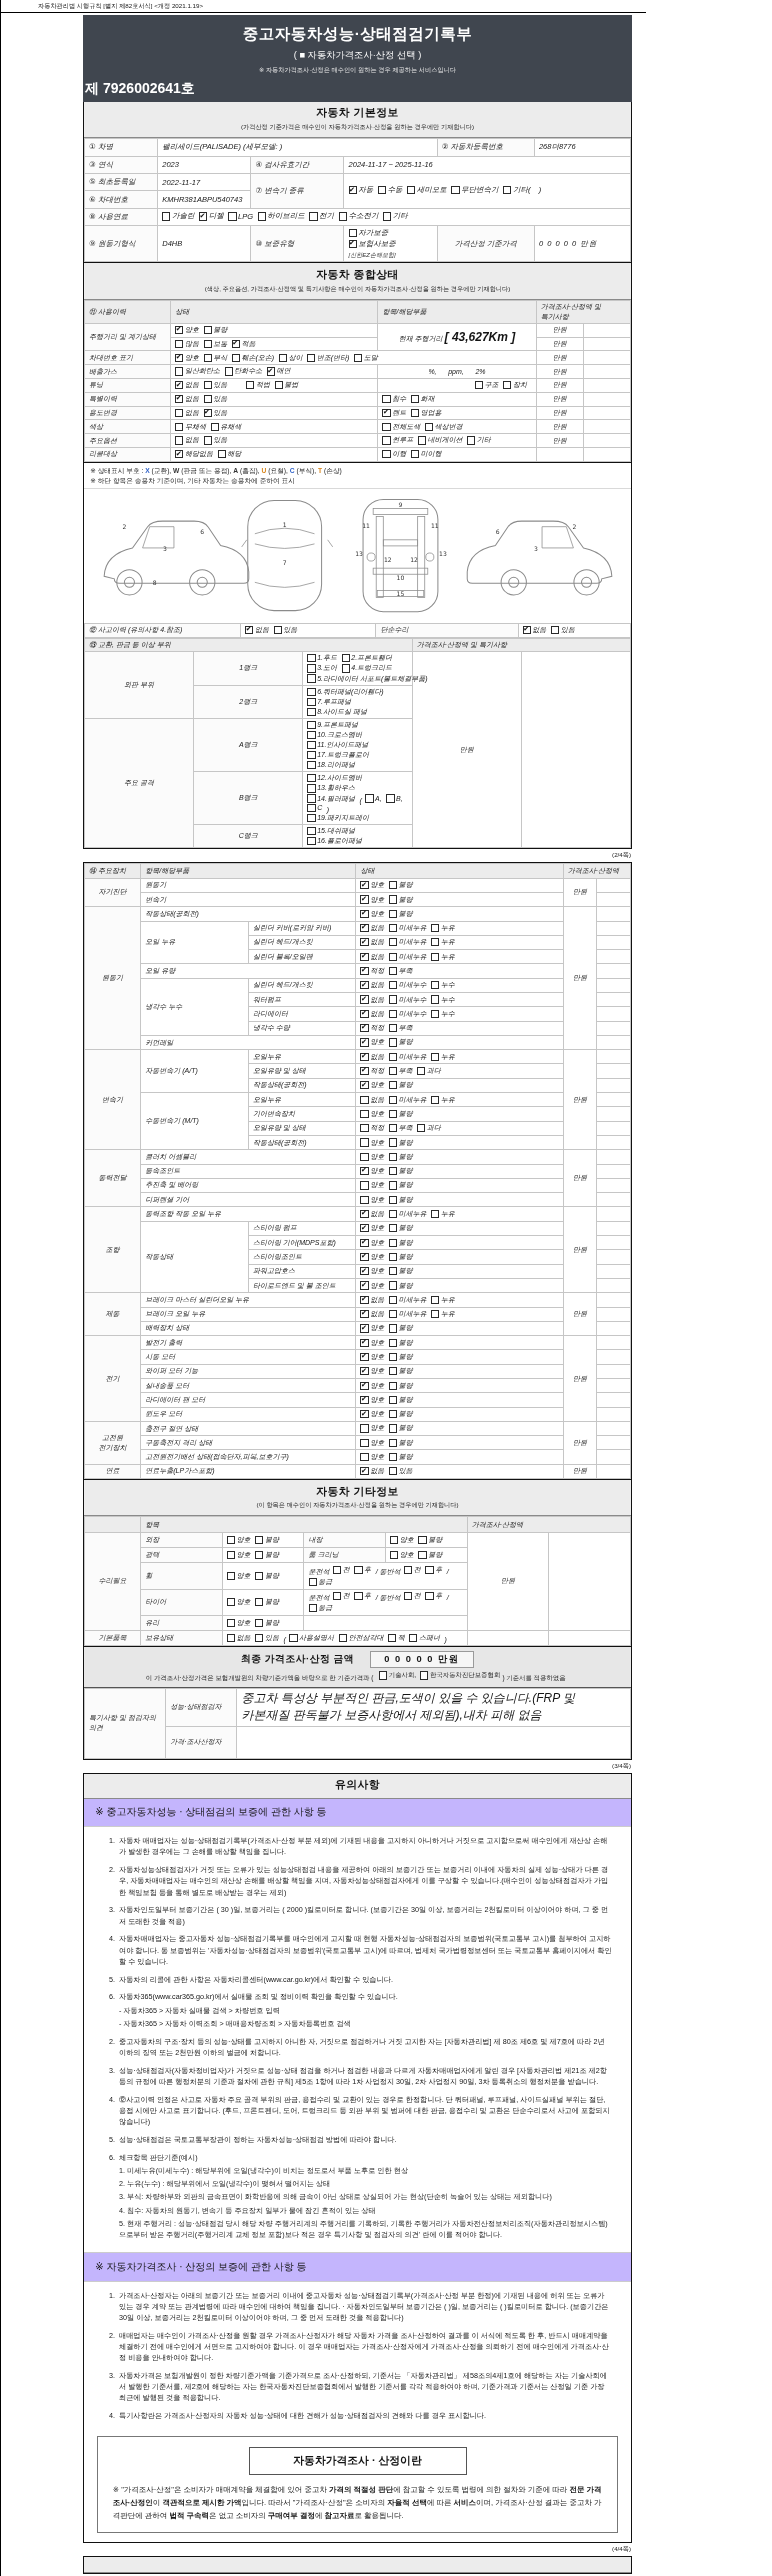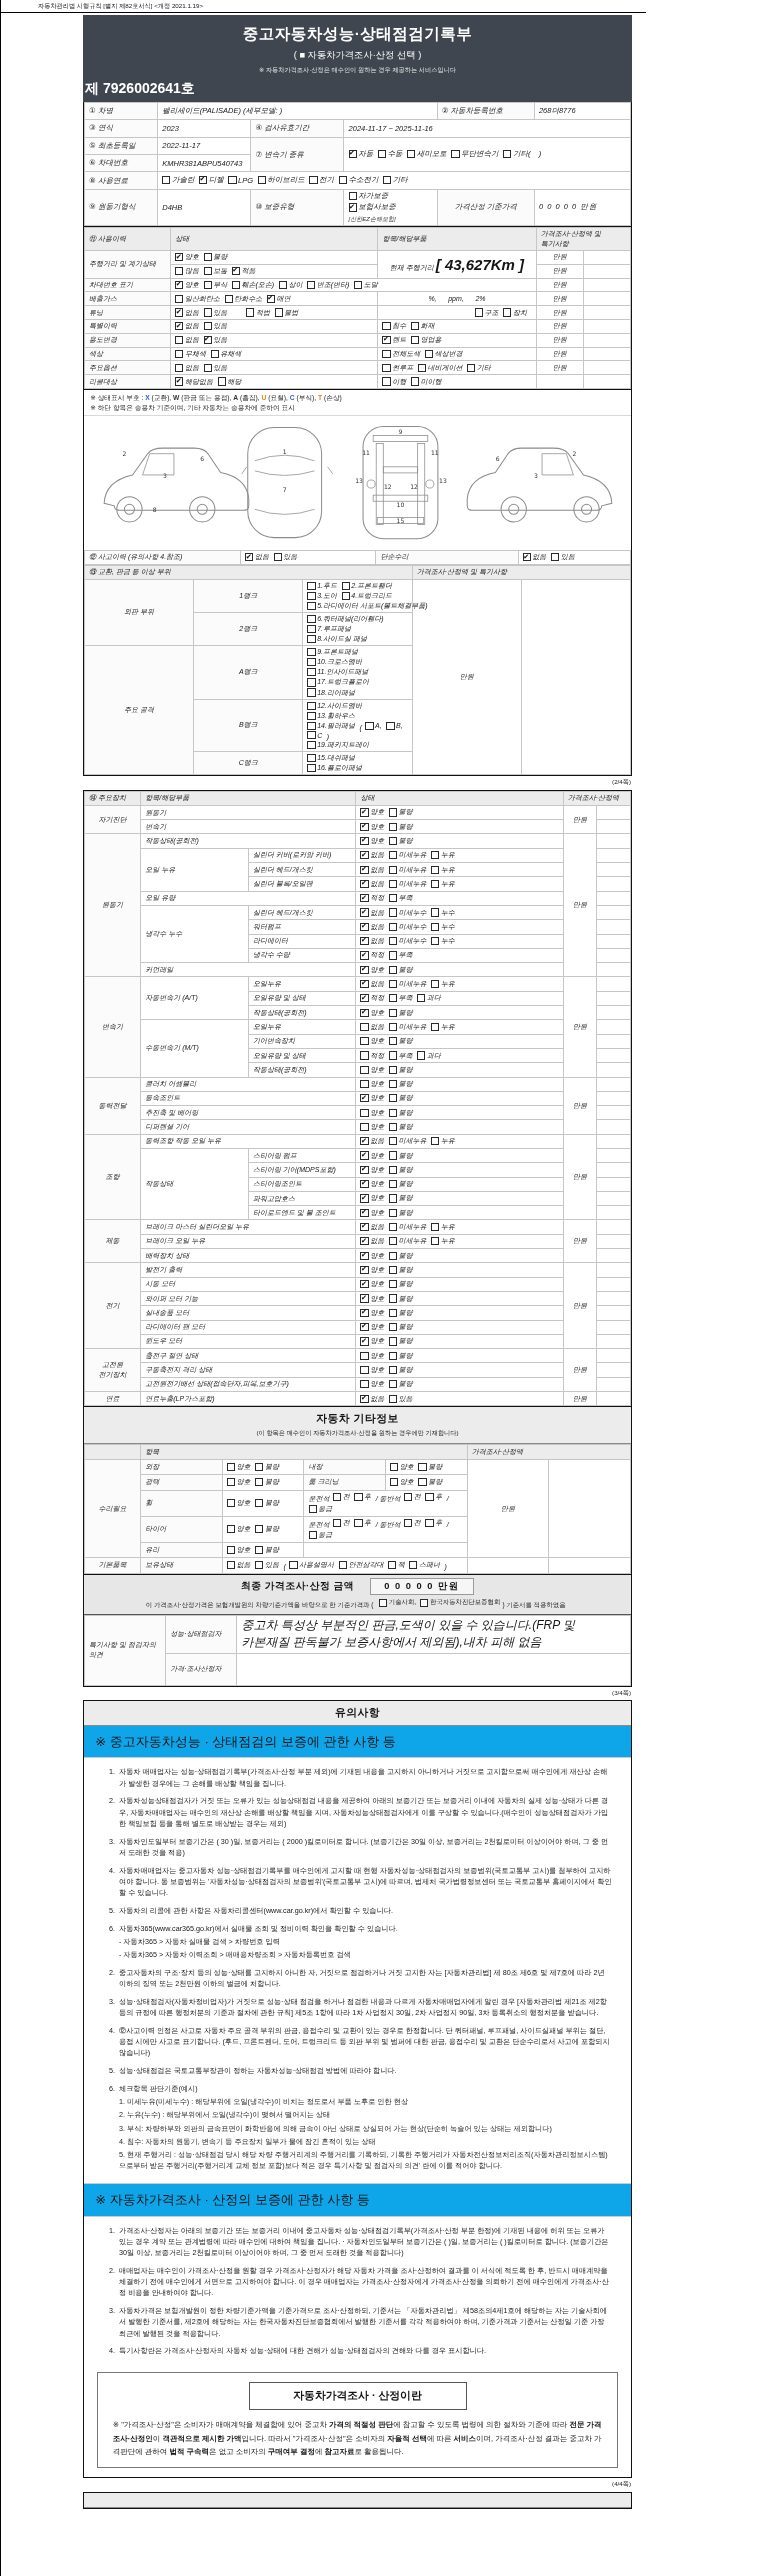--- a/index.html
+++ b/index.html
@@ -27,35 +27,35 @@
   td.note{background:#fff;}
   .basic td{height:13.4px;font-size:7.5px;}
   .comp td{height:10.8px;font-size:7px;padding:1px 4.1px;}
   .detail td{height:11.3px;font-size:7px;padding:1px 4.1px;}
   .etc td{height:11.3px;font-size:7px;}
   
   .cb{display:inline-flex;align-items:center;margin-right:4.6px;white-space:nowrap;}
   .bx{width:6.2px;height:6.2px;border:1px solid #2b2b2b;display:inline-block;position:relative;background:#fff;margin-right:1.5px;flex:none;}
   .bx.ck:after{content:"✔";position:absolute;top:-2.6px;left:-0.5px;font-size:7.2px;color:#111;font-weight:bold;}
   .ct{margin-right:3.6px;}
-  .mileage{font-size:15px;font-weight:bold;}
+  .mileage{font-size:12px;font-weight:bold;}
   .small{font-size:6px;color:#333;}
   .legend{padding:3.1px 6.2px 1px;font-size:6.7px;line-height:1.55;}
   .legend b{font-weight:bold;}
   .pageno{text-align:right;font-size:6.2px;margin:2.1px 1px 3.1px;color:#222;}
   .diagramwrap{padding:2.1px 0 3.1px;text-align:center;border-top:0.5px solid #d9d9d9;}
   svg text{font-family:"DejaVu Sans",sans-serif;}
   
   .finalstrip{background:#e7e7e7;border-top:1.5px solid #111;border-bottom:0.5px solid #555;padding:3.6px 0 4.1px;text-align:center;}
   .fs1{font-size:9.8px;font-weight:bold;display:inline-block;margin-right:13.4px;letter-spacing:0.5px;}
   .fsval{display:inline-block;background:#f6f6f6;border:0.5px solid #9a9a9a;font-size:9.3px;font-weight:bold;padding:1px 13.4px;letter-spacing:1.5px;}
   .fsnote{font-size:6.4px;margin-top:3.1px;}
   .fsnote .cb{margin:0 2.1px;}
   
-  .nhead{padding:6.7px 11.3px;font-size:13px;border-bottom:0.5px solid #ccc;background:#0ea5e9;}
+  .nhead{padding:6.7px 11.3px;font-size:10px;border-bottom:0.5px solid #ccc;background:#c4b5fd;}
   .nbody{padding:8.2px 17.5px 5.2px;font-size:7.2px;line-height:1.55;}
   .nitem{display:flex;margin-bottom:6.7px;}
   .nn{flex:none;width:13.4px;text-align:right;margin-right:4.1px;}
   .nsub{margin:2.1px 0 0 0;color:#222;}
   .valbox{border:0.5px solid #777;margin:3.1px 13.4px 9.3px;padding:7.2px 10.3px 9.3px;}
   .valtitle{border:0.5px solid #555;width:216px;margin:2.1px auto 8.2px;text-align:center;font-size:10.8px;font-weight:bold;padding:6.2px 0;}
   .valbody{font-size:7.5px;line-height:1.75;padding:0 4.1px;}
   .dg{background:#fbfbfb;text-align:center;}
   .dp{text-align:center;}
   .rk{background:#fbfbfb;text-align:center;}
@@ -72,20 +72,24 @@
   <div class="content">
 
    <div class="titlebox">
      <div class="t1">중고자동차성능·상태점검기록부</div>
      <div class="t2">( ■ 자동차가격조사·산정 선택 )</div>
      <div class="t3">※ 자동차가격조사·산정은 매수인이 원하는 경우 제공하는 서비스입니다</div>
      <div class="docno">제 7926002641호</div>
    </div>
 
    <div class="sec">
+    <div class="shead">
+      <div class="sh1">자동차 기본정보</div>
+      <div class="sh2">(가격산정 기준가격은 매수인이 자동차가격조사·산정을 원하는 경우에만 기재합니다)</div>
+    </div>
     <table class="tb basic">
      <tbody>
               <tr>
       <td class="lab" style="width:64px">① 차명</td>
       <td class="val" colspan="3">팰리세이드(PALISADE) (세부모델: )</td>
       <td class="lab" style="width:88px">② 자동차등록번호</td>
       <td class="val" style="width:87px">268더8776</td>
      </tr>
      <tr>
       <td class="lab">③ 연식</td>
@@ -155,20 +159,24 @@
                       <span>보험사보증</span>
                     </span></span><span class="small">[신한EZ손해보험]</span></td>
       <td class="lab" style="text-align:center">가격산정 기준가격</td>
       <td class="val" style="letter-spacing:1px">0 0 0 0 0 만원</td>
      </tr>
     </tbody>
           </table>
    </div>
 
    <div class="sec">
+    <div class="shead">
+      <div class="sh1">자동차 종합상태</div>
+      <div class="sh2">(색상, 주요옵션, 가격조사·산정액 및 특기사항은 매수인이 자동차가격조사·산정을 원하는 경우에만 기재합니다)</div>
+    </div>
     <table class="tb comp">
      <tbody>
               <tr>
       <td class="ghead" style="width:77px">⑪ 사용이력</td>
       <td class="ghead" style="width:198px">상태</td>
       <td class="ghead" style="width:149px">항목/해당부품</td>
       <td class="ghead" colspan="2">가격조사·산정액 및 특기사항</td>
      </tr>
      <tr>
       <td class="lab" rowspan="2">주행거리 및 계기상태</td>

